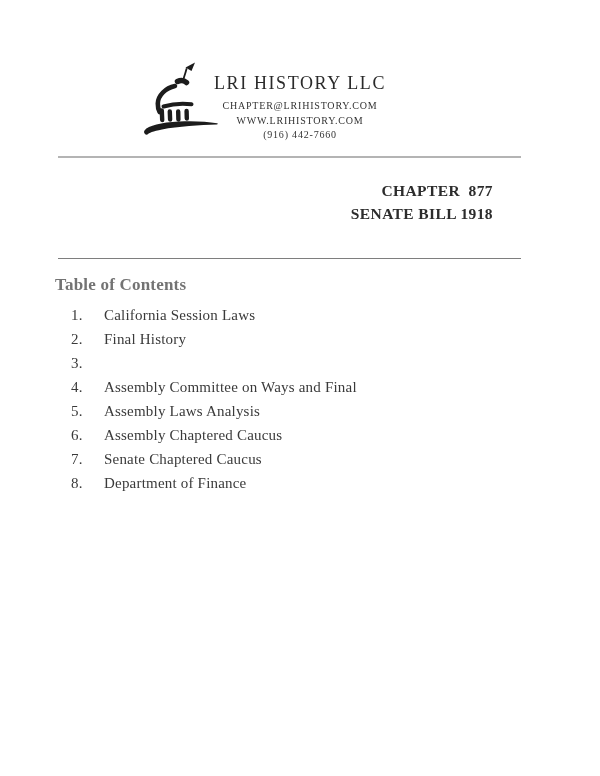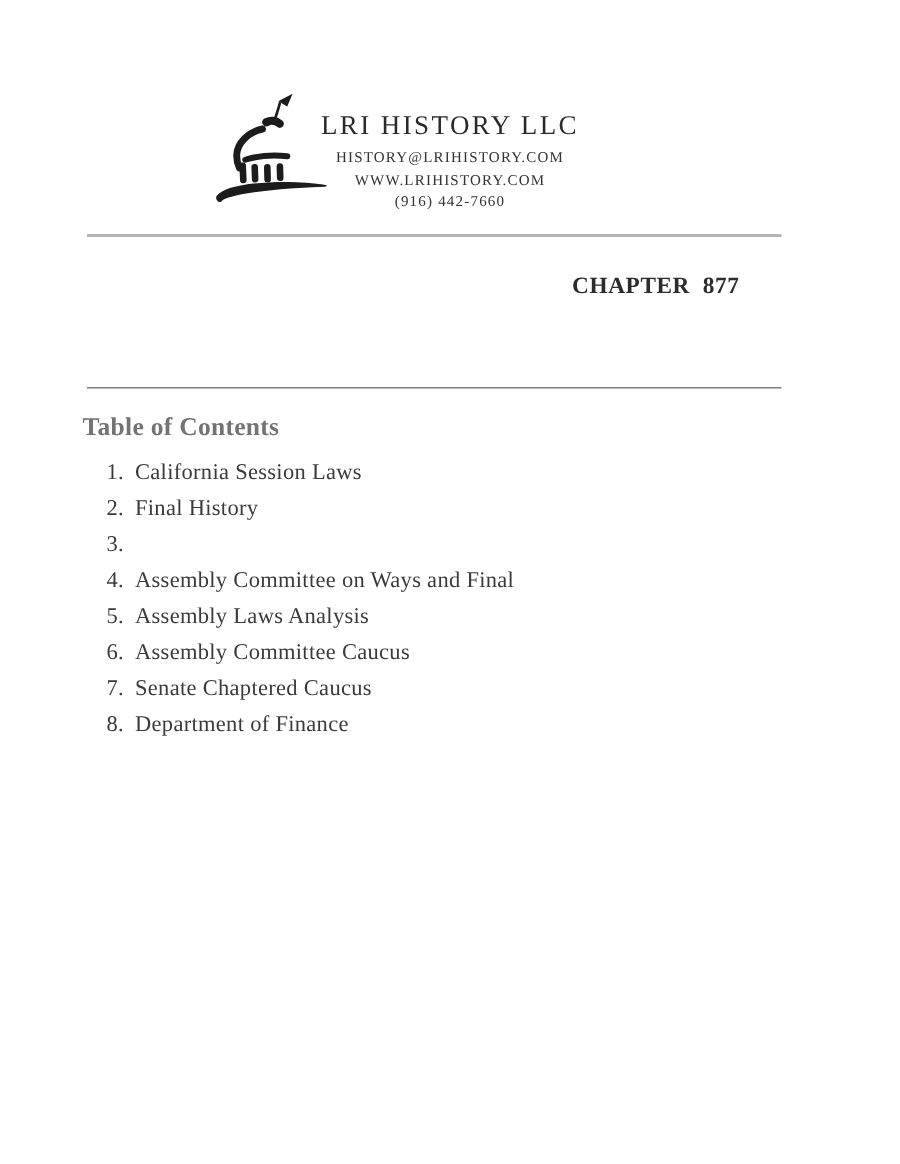--- a/index.html
+++ b/index.html
@@ -87,21 +87,21 @@
     height: 24px;
     font-size: 15px;
     color: #3a3a3a;
     letter-spacing: 0.2px;
   }
   .toc-item-number {
     width: 14px;
     margin-left: 16px;
     text-align: left;
   }
-  .toc-item-label { margin-left: 5px; }
+  .toc-item-label { margin-left: 19px; }
 </style>
 </head>
 <body>
 
 <div class="page">
 
   <div class="logo">
     <svg width="88" height="82" viewBox="0 0 88 82" xmlns="http://www.w3.org/2000/svg">
       <g fill="none" stroke="#1c1c1c" stroke-linecap="round">
 
@@ -119,29 +119,30 @@
         <path d="M40.2 51.5 L40.4 59.5" stroke-width="4.4"></path>
         <path d="M48.6 51 L48.8 58.5" stroke-width="4.4"></path>
 
         <path d="M6.5 70.5 C10.5 65.5 23 62.5 41 61.6 C56 60.9 69 61.7 79 63.3 C80.2 63.5 80 64.4 78.7 64.5 C62 65 40 66.4 24 69.4 C15 71.1 10.5 73 10 74 C9.4 75.1 7.6 75 6.6 73.5 C5.9 72.4 5.9 71.4 6.5 70.5 Z" fill="#1c1c1c" stroke="none"></path>
       </g>
     </svg>
   </div>
 
   <div class="letterhead">
     <div class="company-name">LRI HISTORY LLC</div>
-    <div class="contact-line">HISTORY@LRIHISTORY.COM</div>
+    <div class="contact-line">CHAPTER@LRIHISTORY.COM</div>
     <div class="contact-line">WWW.LRIHISTORY.COM</div>
     <div class="contact-line">(916) 442-7660</div>
   </div>
 
   <hr class="rule rule-top">
 
   <div class="reference">
     <div class="ref-line">CHAPTER  877</div>
+    <div class="ref-line">SENATE BILL 1918</div>
   </div>
 
   <hr class="rule rule-bottom">
 
   <div class="toc">
     <div class="toc-title">Table of Contents</div>
     <div class="toc-list">
       <div class="toc-item">
         <span class="toc-item-number">1.</span>
         <span class="toc-item-label">California Session Laws</span>
@@ -156,21 +157,21 @@
       <div class="toc-item">
         <span class="toc-item-number">4.</span>
         <span class="toc-item-label">Assembly Committee on Ways and Final</span>
       </div>
       <div class="toc-item">
         <span class="toc-item-number">5.</span>
         <span class="toc-item-label">Assembly Laws Analysis</span>
       </div>
       <div class="toc-item">
         <span class="toc-item-number">6.</span>
-        <span class="toc-item-label">Assembly Committee Caucus</span>
+        <span class="toc-item-label">Assembly Chaptered Caucus</span>
       </div>
       <div class="toc-item">
         <span class="toc-item-number">7.</span>
         <span class="toc-item-label">Senate Chaptered Caucus</span>
       </div>
       <div class="toc-item">
         <span class="toc-item-number">8.</span>
         <span class="toc-item-label">Department of Finance</span>
       </div>
     </div>

